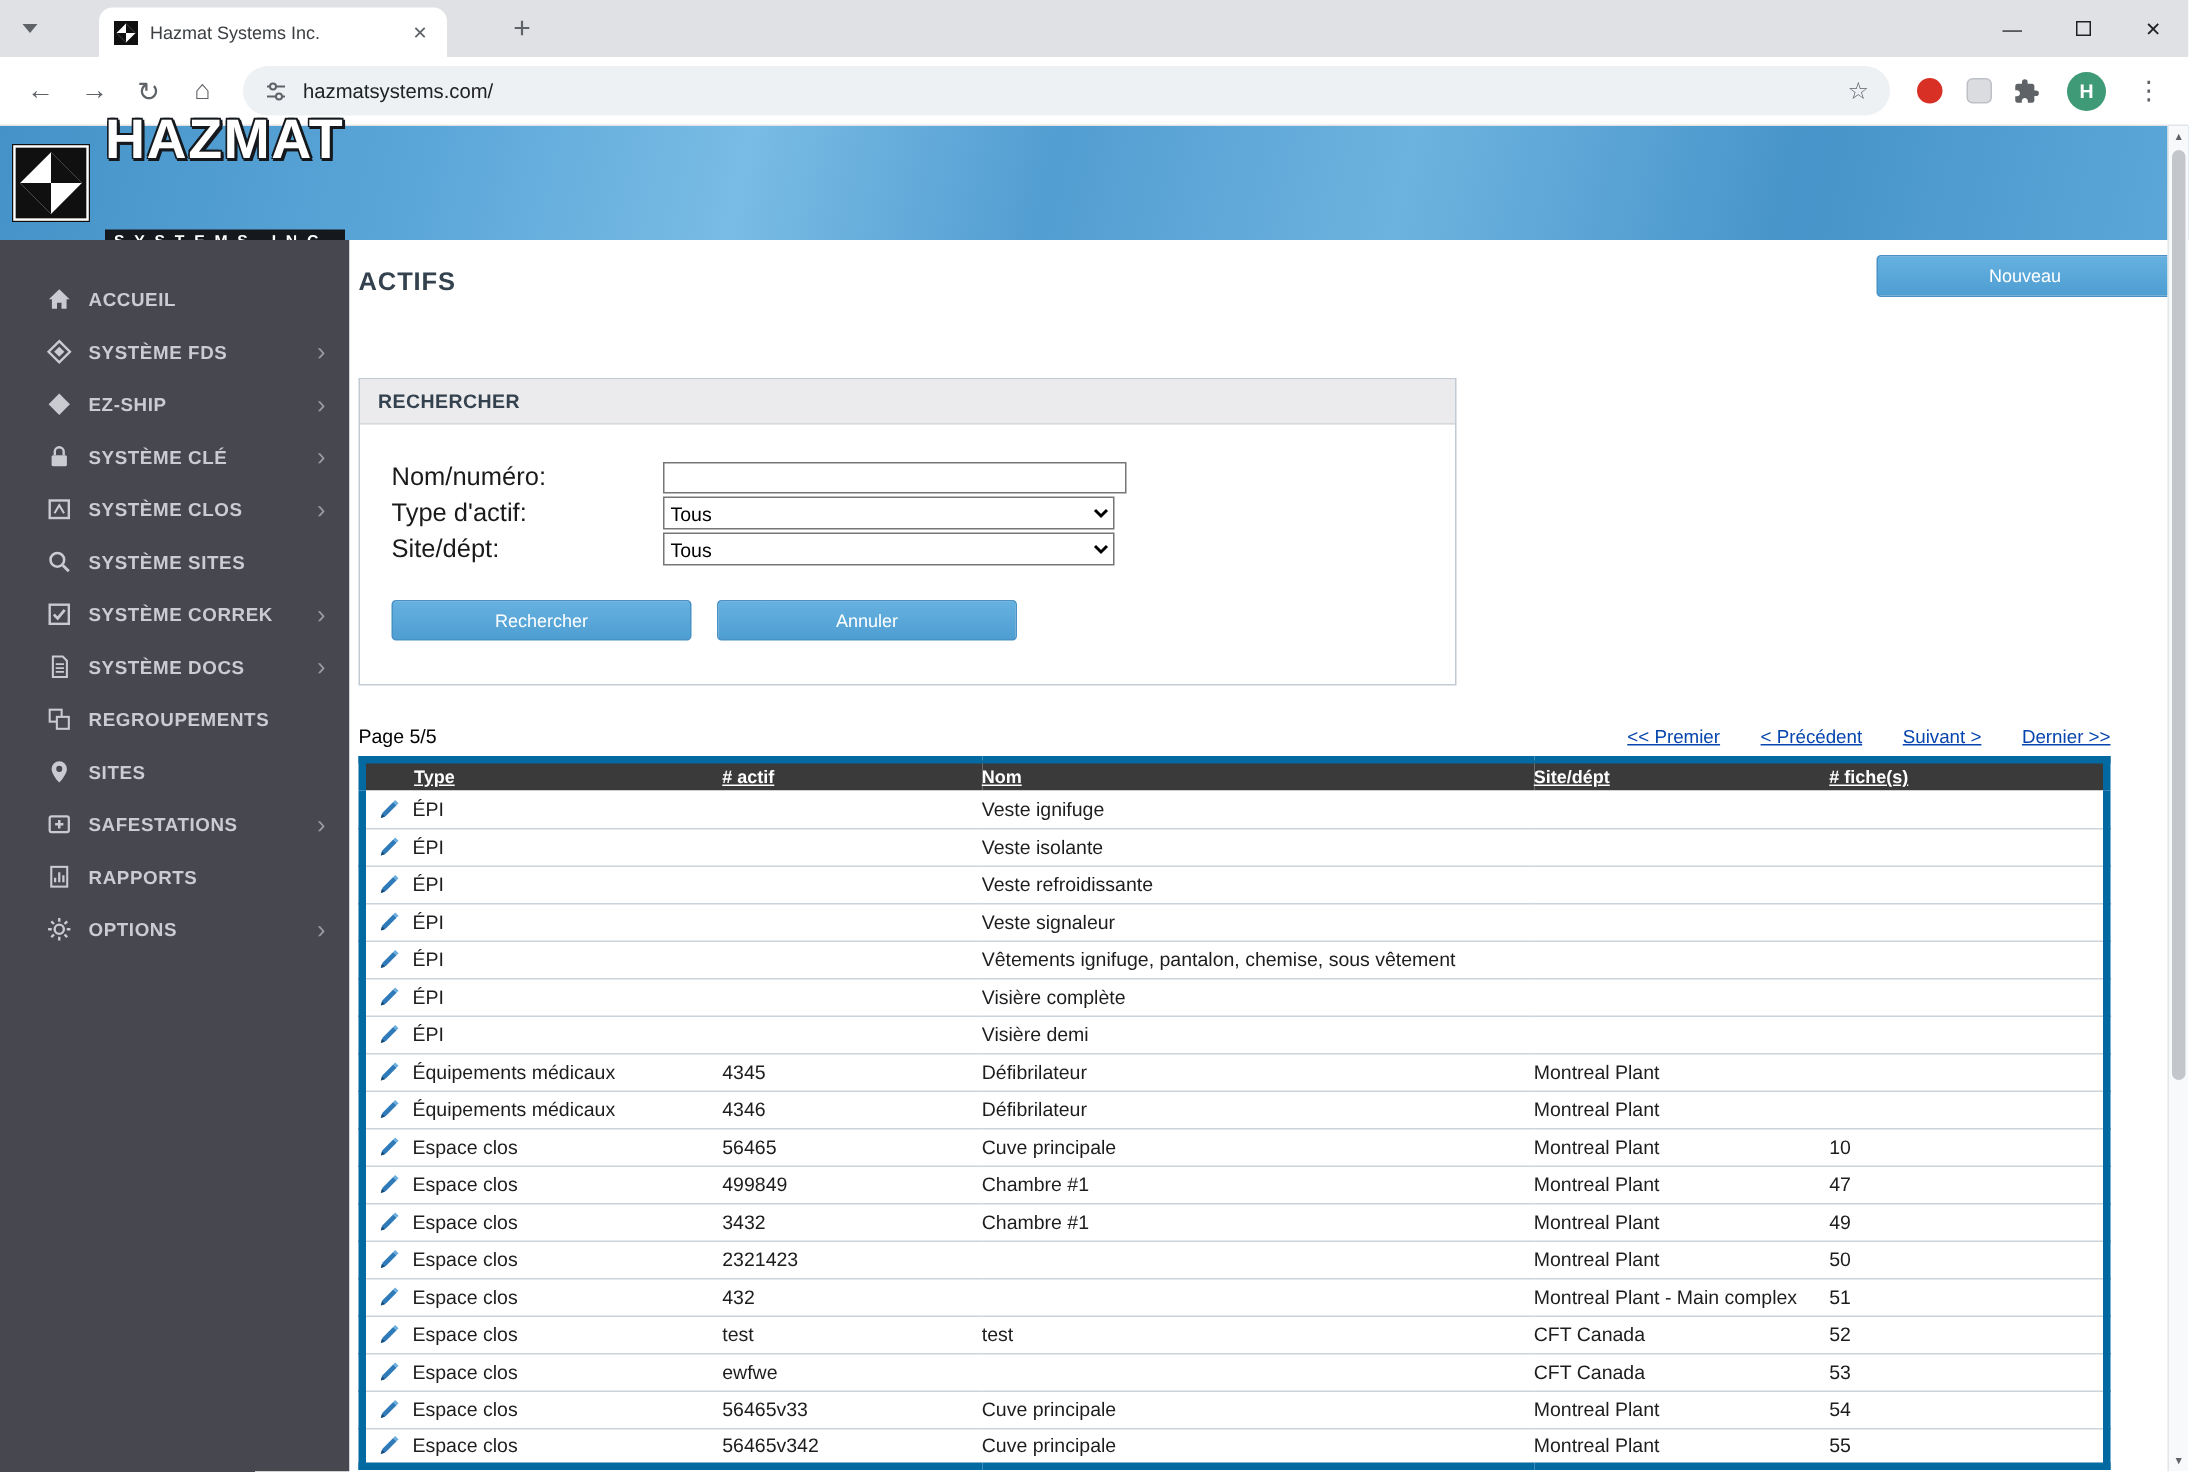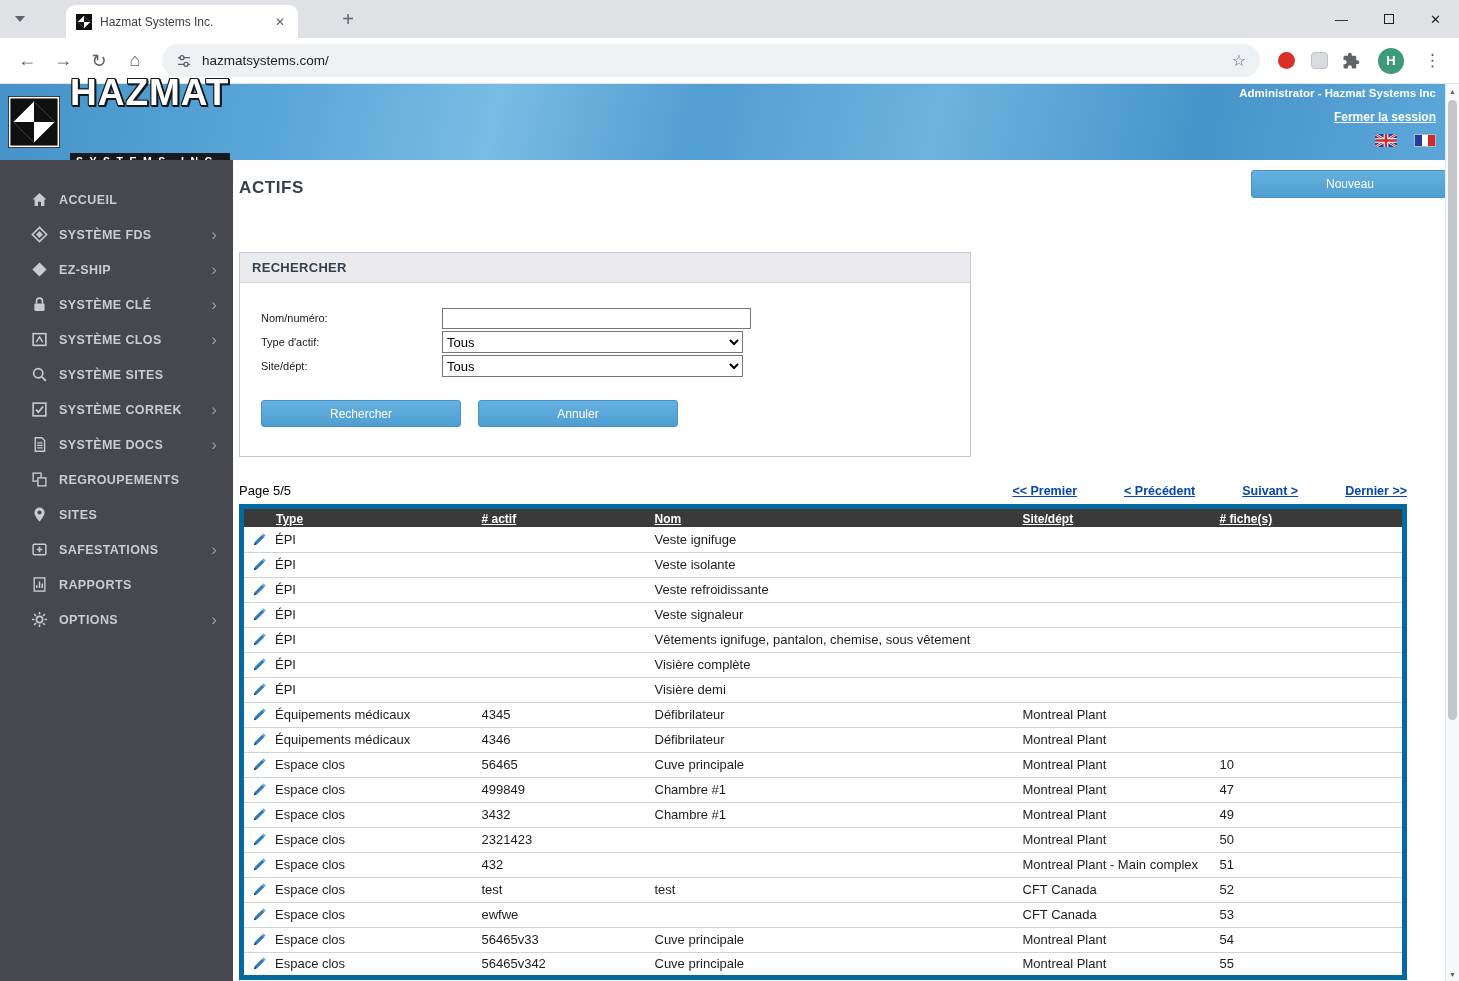--- a/index.html
+++ b/index.html
@@ -59,31 +59,31 @@
   .page-title { font-size:17px; font-weight:bold; color:#33424e; letter-spacing:0.6px; }
   .btn-blue { background:linear-gradient(#65b1e0,#4f9ed2); border:1px solid #4791c5; border-radius:3px; color:#fff; font-size:12px; display:flex; align-items:center; justify-content:center; cursor:pointer; }
   .new-btn { position:absolute; top:10px; right:10px; width:198px; height:28px; }
 
   
   .search-panel { width:732px; margin-top:54px; border:1px solid #c2cbd3; background:#fff; }
   .sp-header { height:30px; background:#ebebed; border-bottom:1px solid #d4d9de; display:flex; align-items:center; padding-left:12px; }
   .sp-title { font-size:13px; font-weight:bold; color:#33424e; letter-spacing:0.3px; }
   .sp-body { padding:23px 20px 29px 21px; }
   .form-row { display:flex; align-items:center; height:24px; }
-  .form-label { width:181px; font-size:11px; color:#1a1a1a; }
+  .form-label { width:181px; font-size:17px; color:#1a1a1a; }
   .text-input { width:309px; height:21px; border:1px solid #767676; font-size:13px; padding:0 5px; font-family:inherit; }
   .select-input { width:301px; height:22px; border:1px solid #767676; font-size:13px; background:#fff; font-family:inherit; }
   .sp-buttons { display:flex; gap:17px; margin-top:22px; }
   .sp-buttons .btn-blue { width:200px; height:27px; }
 
   
   .list-header { display:flex; align-items:baseline; margin-top:26px; width:1168px; }
   .page-label { font-size:13px; color:#000; }
   .pag-links { margin-left:auto; display:flex; gap:27px; }
-  .pag-link { font-size:12.5px; font-weight:bold; color:#0645ad; text-decoration:underline; cursor:pointer; white-space:nowrap;margin-left:20px; }
+  .pag-link { font-size:12.5px; font-weight:normal; color:#0645ad; text-decoration:underline; cursor:pointer; white-space:nowrap; }
 
   
   .assets-table { width:1168px; border-collapse:collapse; margin-top:6px; border:5px solid #0369a1; }
   .assets-table thead th { background:#3a3a3a; height:19px; text-align:left; vertical-align:middle; padding:0; }
   .assets-table thead th span { color:#fff; font-size:12px; font-weight:bold; text-decoration:underline; cursor:pointer; }
   .th-type { padding-left:32px !important; }
   .assets-table td { height:25px; border-bottom:1px solid #ccd4db; font-size:13px; color:#1d1d1d; vertical-align:middle; padding:0; background:#fff; }
   .c-type .pencil { display:inline-block; width:15px; height:15px; margin:0 8px 0 8px; vertical-align:-3px; cursor:pointer; }
   .c-type .pencil svg { width:15px; height:15px; }
 
@@ -152,34 +152,20 @@
           <rect x="1.5" y="1.5" width="45" height="45" fill="none" stroke="#fff" stroke-width="1.5"></rect>
           <path d="M24 5 L43 24 L24 43 L5 24 Z" fill="#fff"></path>
           <path d="M24 5 L43 24 H24 Z" fill="#101010"></path>
           <path d="M24 43 L5 24 H24 Z" fill="#101010"></path>
         </svg>
       <div class="logo-text">
         <span class="logo-primary">HAZMAT</span>
         <span class="logo-secondary">SYSTEMS INC.</span>
       </div>
     </div>
-    <div class="header-right">
-      <span class="admin-text">Administrator - Hazmat Systems Inc</span>
-      <a class="logout-link">Fermer la session</a>
-      <div class="flags">
-        <svg class="flag" viewBox="0 0 60 36">
-            <rect width="60" height="36" fill="#1f3d99"></rect>
-            <path d="M0 0 L60 36 M60 0 L0 36" stroke="#fff" stroke-width="7"></path>
-            <path d="M0 0 L60 36 M60 0 L0 36" stroke="#d02b2b" stroke-width="3"></path>
-            <path d="M30 0 V36 M0 18 H60" stroke="#fff" stroke-width="13"></path>
-            <path d="M30 0 V36 M0 18 H60" stroke="#d02b2b" stroke-width="7"></path>
-          </svg>
-        <span class="flag flag-fr"></span>
-      </div>
-    </div>
   </header>
 
   <div class="content">
     <aside class="sidebar">
         <div class="side-item">
           <span class="side-icon">
             <svg viewBox="0 0 16 16">
               <path d="M8 1.8 L14.5 8 H12.6 V14 H9.4 V10.2 H6.6 V14 H3.4 V8 H1.5 Z" fill="#c9cbd0"></path>
             </svg>
           </span>

